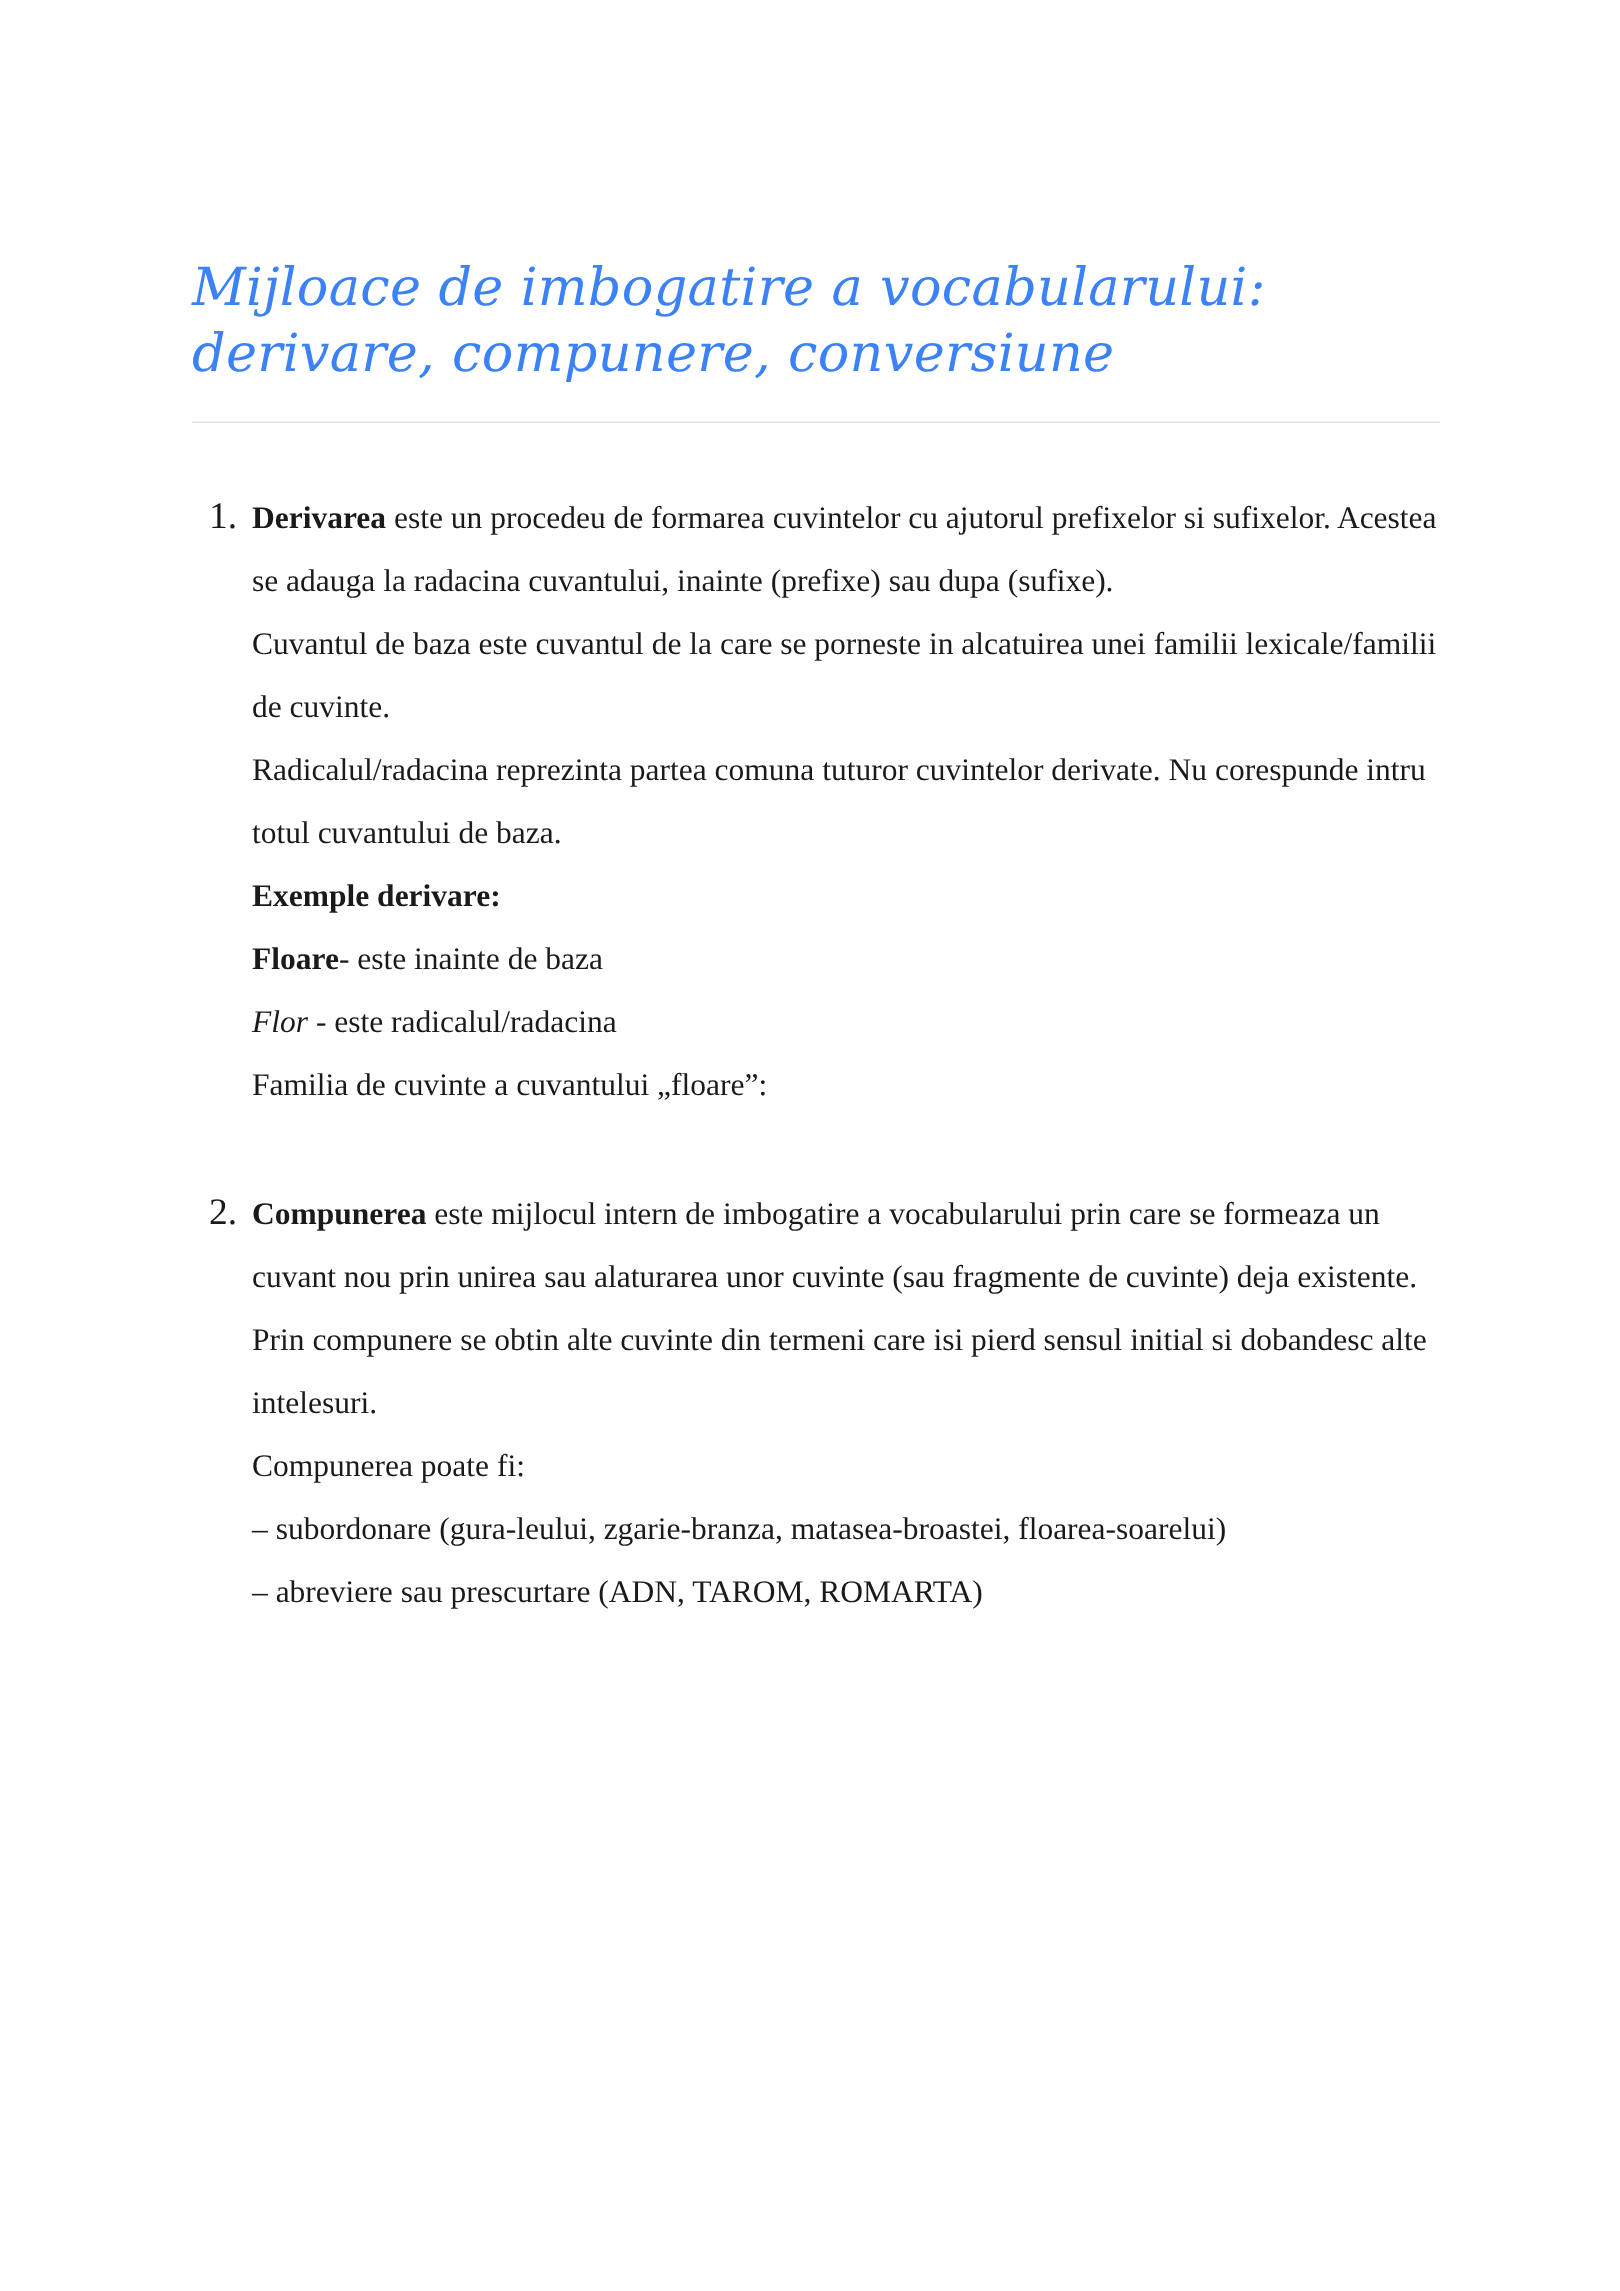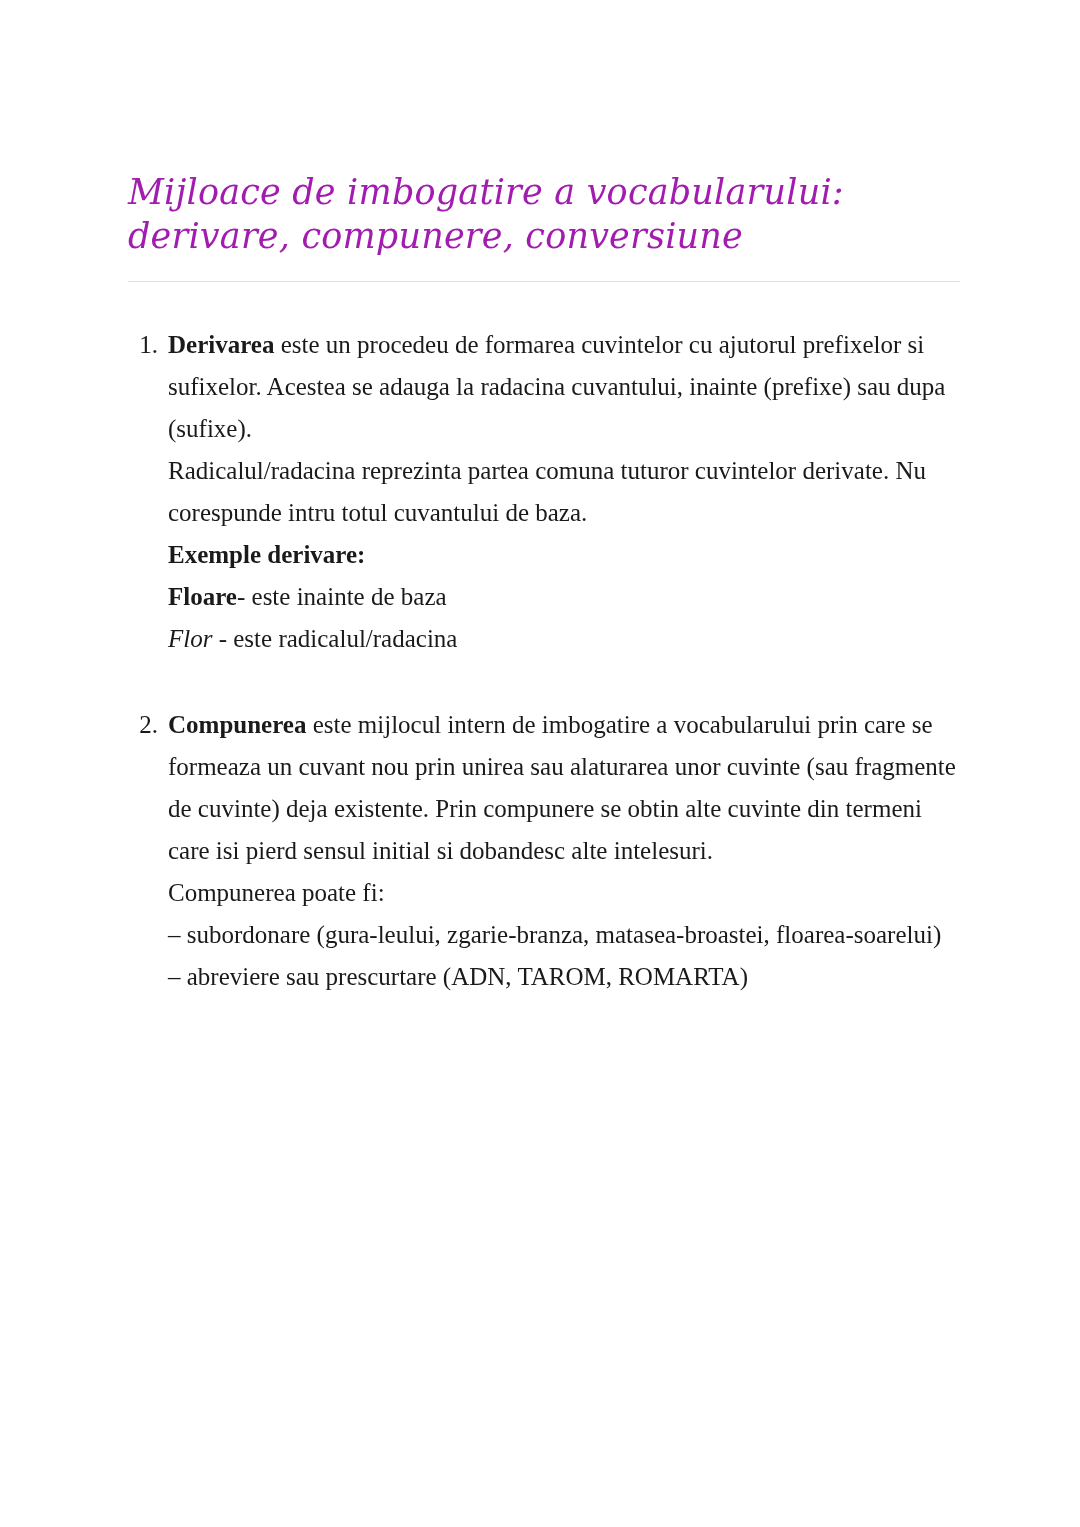--- a/index.html
+++ b/index.html
@@ -20,21 +20,21 @@
     height: 1527px;
     box-sizing: border-box;
     padding: 170px 120px 0 128px;
   }
   .doc-title {
     font-family: "DejaVu Serif", serif;
     font-style: italic;
     font-size: 35px;
     line-height: 1.27;
     font-weight: 400;
-    color: #a21caf;
+    color: #3b82f6;
     letter-spacing: 0.2px;
     margin: 0;
     padding-bottom: 22px;
   }
   .title-rule {
     border: 0;
     border-top: 1px solid #e2e2e2;
     margin: 0 0 42px 0;
   }
   ol.items {
@@ -54,21 +54,21 @@
     left: -40px;
     top: 0;
     width: 30px;
     text-align: right;
     font-size: 25px;
     line-height: 42px;
     font-family: "Liberation Serif", serif;
     color: #1a1a1a;
   }
   .line {
-    font-size: 25px;
+    font-size: 21px;
     line-height: 42px;
     color: #1a1a1a;
     font-family: "Liberation Serif", serif;
     white-space: pre-wrap;
   }
   .b { font-weight: bold; }
   .i { font-style: italic; text-align: right; }
   .para-block .line { display: block; }
 </style>
 </head>
@@ -77,24 +77,26 @@
 <div class="page">
 
   <h1 class="doc-title">Mijloace de imbogatire a vocabularului: derivare, compunere, conversiune</h1>
   <hr class="title-rule">
 
   <ol class="items">
 
     <li>
       <div class="para-block">
         <div class="line"><span class="b">Derivarea</span><span> este un procedeu de formarea cuvintelor cu ajutorul prefixelor si sufixelor. Acestea se adauga la radacina cuvantului, inainte (prefixe) sau dupa (sufixe).</span></div>
+        <div class="line">Cuvantul de baza este cuvantul de la care se porneste in alcatuirea unei familii lexicale/familii de cuvinte.</div>
         <div class="line">Radicalul/radacina reprezinta partea comuna tuturor cuvintelor derivate. Nu corespunde intru totul cuvantului de baza.</div>
         <div class="line b">Exemple derivare:</div>
         <div class="line"><span class="b">Floare</span><span>- este inainte de baza</span></div>
         <div class="line"><span class="i">Flor</span><span> - este radicalul/radacina</span></div>
+        <div class="line">Familia de cuvinte a cuvantului „floare”:</div>
       </div>
     </li>
 
     <li>
       <div class="para-block">
         <div class="line"><span class="b">Compunerea</span><span> este mijlocul intern de imbogatire a vocabularului prin care se formeaza un cuvant nou prin unirea sau alaturarea unor cuvinte (sau fragmente de cuvinte) deja existente. Prin compunere se obtin alte cuvinte din termeni care isi pierd sensul initial si dobandesc alte intelesuri.</span></div>
         <div class="line">Compunerea poate fi:</div>
         <div class="line">– subordonare (gura-leului, zgarie-branza, matasea-broastei, floarea-soarelui)</div>
         <div class="line">– abreviere sau prescurtare (ADN, TAROM, ROMARTA)</div>
       </div>

